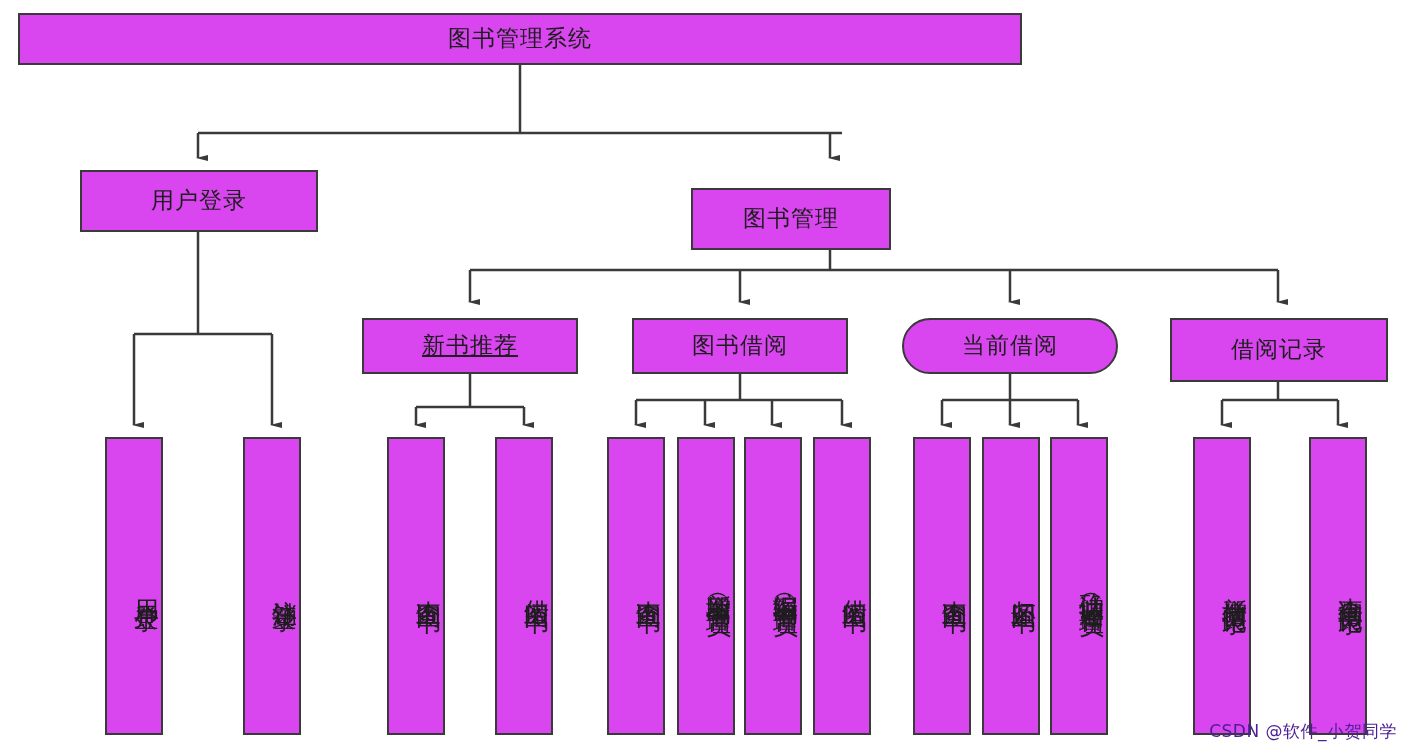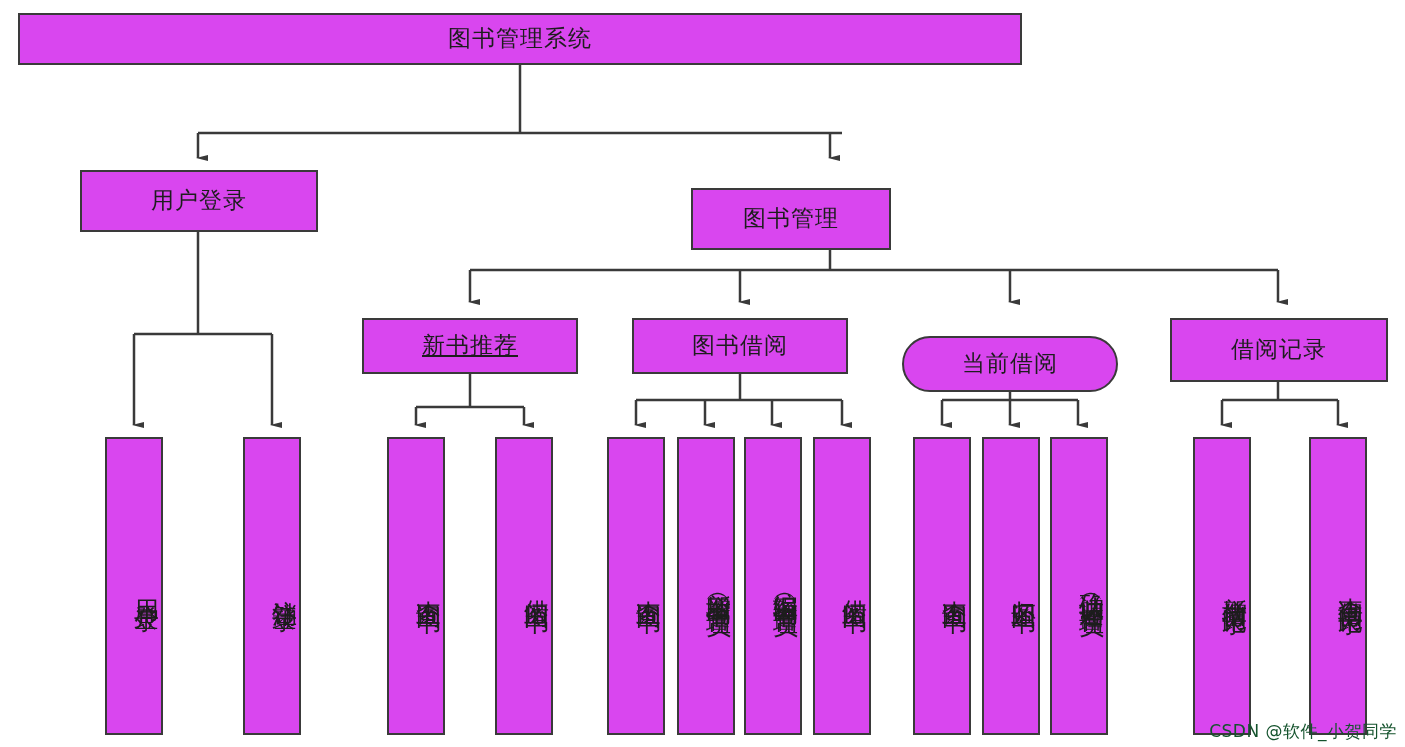--- a/index.html
+++ b/index.html
@@ -55,21 +55,21 @@
   .node.vertical .vtext {
     writing-mode: vertical-rl;
     text-orientation: upright;
     display: block;
   }
   #watermark {
     position: absolute;
     right: 8px;
     bottom: 4px;
     font-size: 17px;
-    color: #14532d;
+    color: #4c1d95;
     letter-spacing: 0.5px;
     white-space: nowrap;
     margin-top: 44px;
   }
 </style>
 </head>
 <body>
 
 <div id="canvas">
 
@@ -134,21 +134,21 @@
   <div class="node horizontal" style="left:691px; top:170px; width:200px; height:62px;margin-top:18px;">
     <span>图书管理</span>
   </div>
 
   <div class="node horizontal" style="left:362px; top:318px; width:216px; height:56px;text-decoration:underline;">
     <span>新书推荐</span>
   </div>
   <div class="node horizontal" style="left:632px; top:318px; width:216px; height:56px;">
     <span>图书借阅</span>
   </div>
-  <div class="node horizontal" style="left:902px; top:336px; width:216px; height:56px;border-radius:28px;">
+  <div class="node horizontal" style="left:902px; top:318px; width:216px; height:56px;border-radius:28px;">
     <span>当前借阅</span>
   </div>
   <div class="node horizontal" style="left:1170px; top:318px; width:218px; height:64px;">
     <span>借阅记录</span>
   </div>
 
   <div class="node vertical" style="left:105px; top:437px; width:58px; height:298px;">
     <span class="vtext">用户登录</span>
   </div>
   <div class="node vertical" style="left:243px; top:437px; width:58px; height:298px;">

